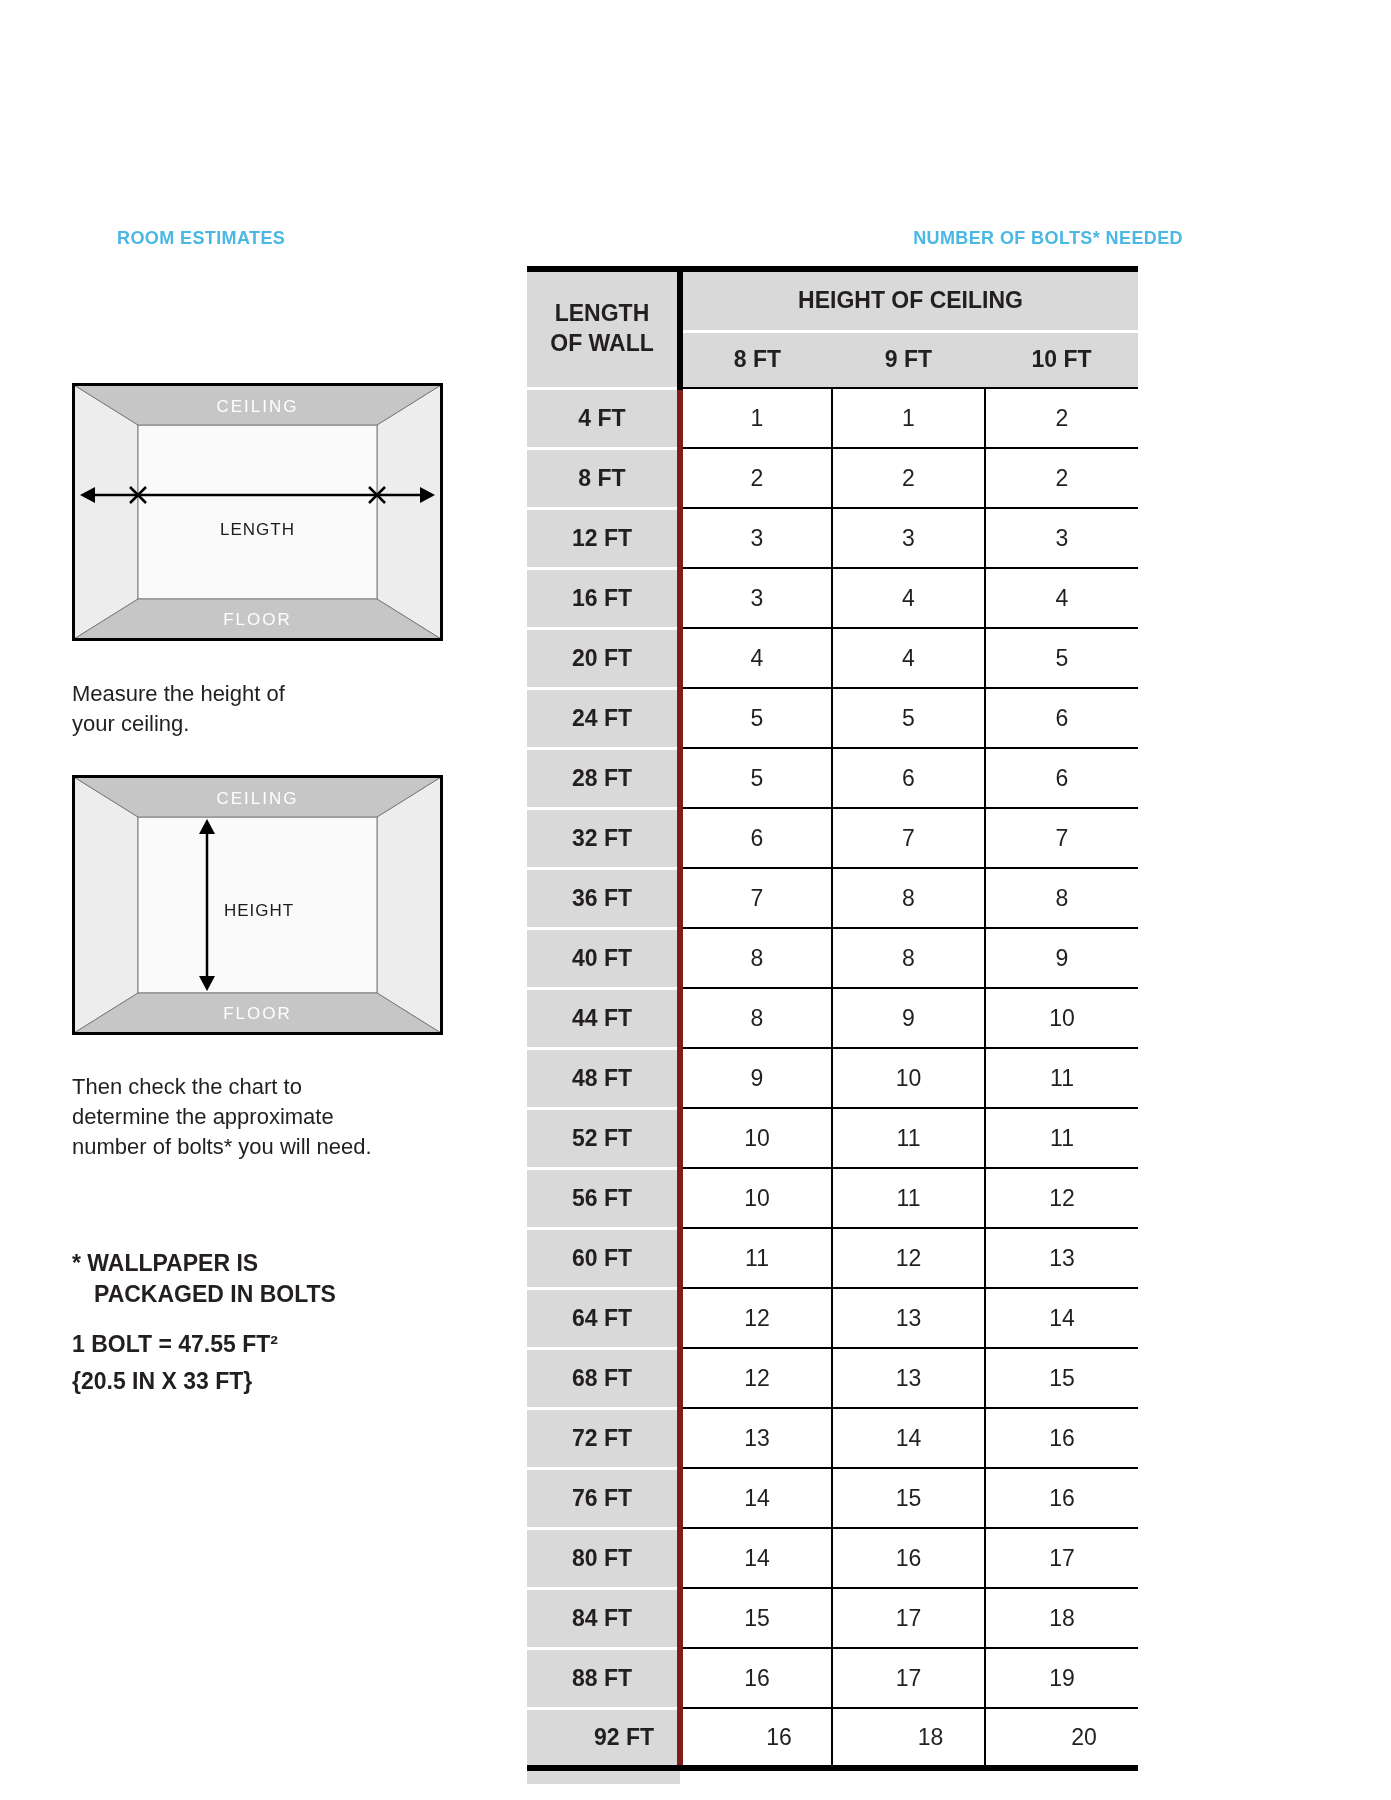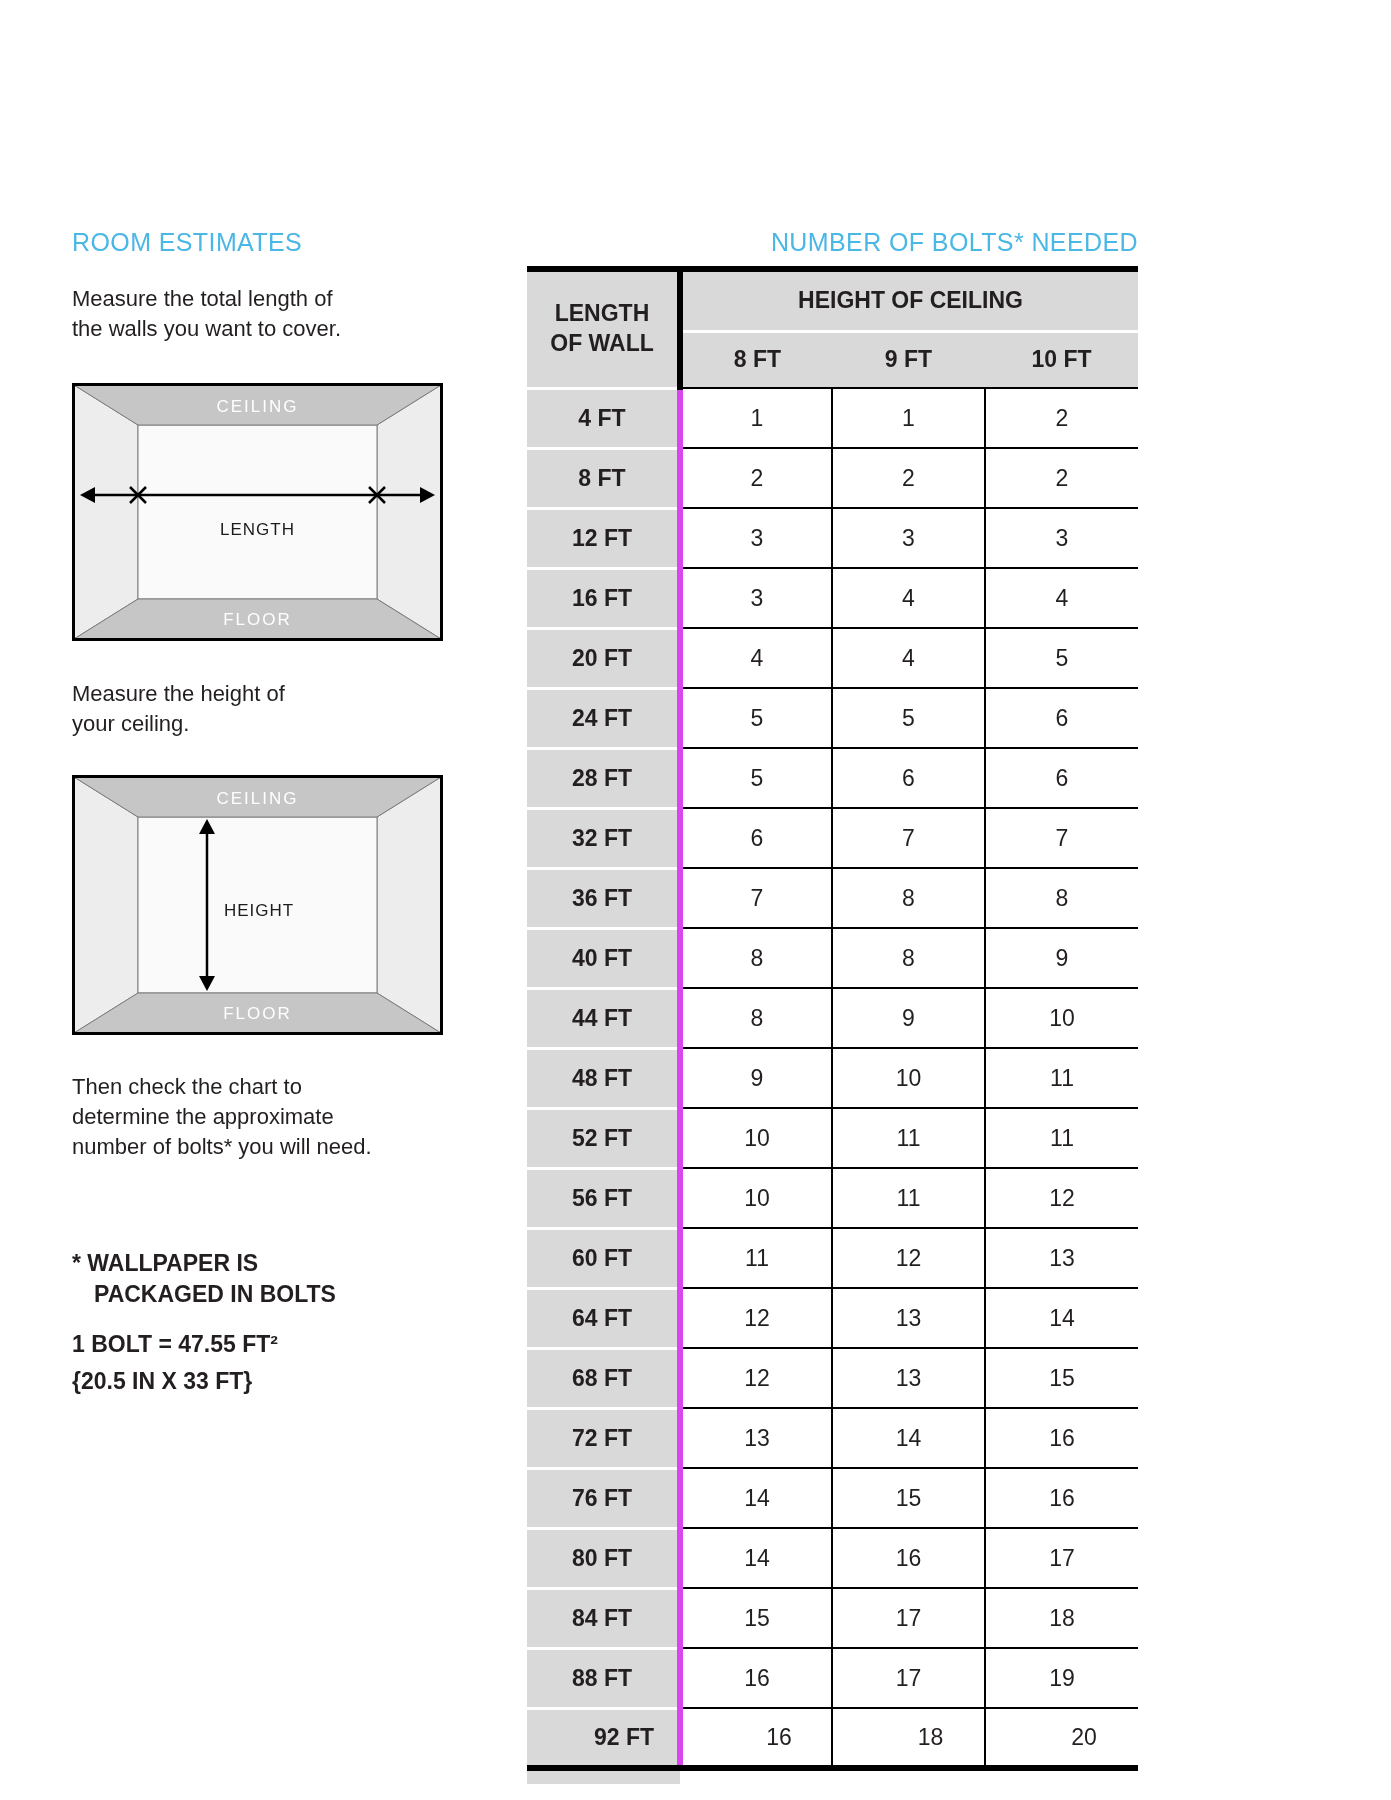--- a/index.html
+++ b/index.html
@@ -7,21 +7,21 @@
     --table-gray:#d9d9d9;
     --diagram-gray:#c6c6c6;
     --text:#231f20;
   }
   *{margin:0;padding:0;box-sizing:border-box;}
   html,body{background:#ffffff;}
   body{font-family:"Liberation Sans", sans-serif;color:var(--text);}
   .page{position:relative;width:1391px;height:1800px;background:#ffffff;overflow:hidden;}
 
   .title{position:absolute;left:72px;top:56px;font-size:47px;font-weight:bold;color:var(--accent);letter-spacing:0.5px;}
-  .sec-heading{position:absolute;font-size:25px;font-weight:normal;color:var(--accent);letter-spacing:0.4px;}
+  .sec-heading{position:absolute;font-size:18px;font-weight:bold;color:var(--accent);letter-spacing:0.4px;margin-left:45px;}
   #room-heading{left:72px;top:228px;}
   #table-heading{left:527px;top:228px;width:611px;text-align:right;}
 
   .para{position:absolute;left:72px;font-size:22px;line-height:30px;white-space:pre-line;color:var(--text);}
   #para-length{top:284px;}
   #para-height{top:679px;}
   #para-chart{top:1072px;}
 
   .note{position:absolute;left:72px;top:1248px;font-size:23px;font-weight:bold;line-height:31px;}
   .note .indent{padding-left:22px;}
@@ -38,38 +38,36 @@
   .measure-label{font-family:"Liberation Sans",sans-serif;font-size:17px;fill:#1c1c1c;letter-spacing:1px;text-anchor:middle;}
   .measure-label.side{text-anchor:start;}
   .arrow-stroke{stroke:#000;stroke-width:2.5;fill:none;}
   .arrow-head{fill:#000;stroke:none;}
 
   .bolt-table{position:absolute;left:527px;top:266px;width:611px;border-collapse:collapse;table-layout:fixed;font-size:23px;border-top:6px solid #000;}
   .bolt-table th,.bolt-table td{text-align:center;vertical-align:middle;padding:0;}
   .len-hdr{background:var(--table-gray);font-weight:bold;white-space:pre-line;line-height:1.3;border-right:6px solid #000;border-bottom:3px solid #fff;}
   .grp-hdr{background:var(--table-gray);font-weight:bold;height:62px;border-bottom:3px solid #fff;}
   .sub-hdr{background:var(--table-gray);font-weight:bold;height:57px;border-bottom:2px solid #000;}
-  .len-cell{background:var(--table-gray);font-weight:bold;height:60px;border-right:6px solid #d946ef;border-bottom:3px solid #fff;}
+  .len-cell{background:var(--table-gray);font-weight:bold;height:60px;border-right:6px solid #7f1d1d;border-bottom:3px solid #fff;}
   .val-cell{background:#ffffff;font-weight:normal;border:2px solid #000;}
   .val-cell:last-child{border-right:none;}
   tbody tr:last-child .len-cell,
   tbody tr:last-child .val-cell{border-bottom:6px solid #000;padding-left:44px;}
   .tail-cell{background:var(--table-gray);height:16px;border:none;}
   .tail-empty{border:none;background:transparent;}
 </style>
 </head>
 <body>
 
 <div class="page">
 
 
   <h2 class="sec-heading" id="room-heading">ROOM ESTIMATES</h2>
 
-  <p class="para" id="para-length">Measure the total length of
-the walls you want to cover.</p>
 
   <svg class="diagram" id="diagram-length" width="371" height="258" viewBox="0 0 371 258">
     <polygon class="wall" points="2,2 66,42 66,216 2,256"></polygon>
     <polygon class="wall" points="369,2 305,42 305,216 369,256"></polygon>
     <rect class="backwall" x="66" y="42" width="239" height="174"></rect>
     <polygon class="band" points="2,2 369,2 305,42 66,42"></polygon>
     <polygon class="band" points="2,256 369,256 305,216 66,216"></polygon>
     <rect class="outline" x="1.5" y="1.5" width="368" height="255"></rect>
     <text class="panel-label" x="185.5" y="29">CEILING</text>
     <text class="panel-label" x="185.5" y="242">FLOOR</text>

